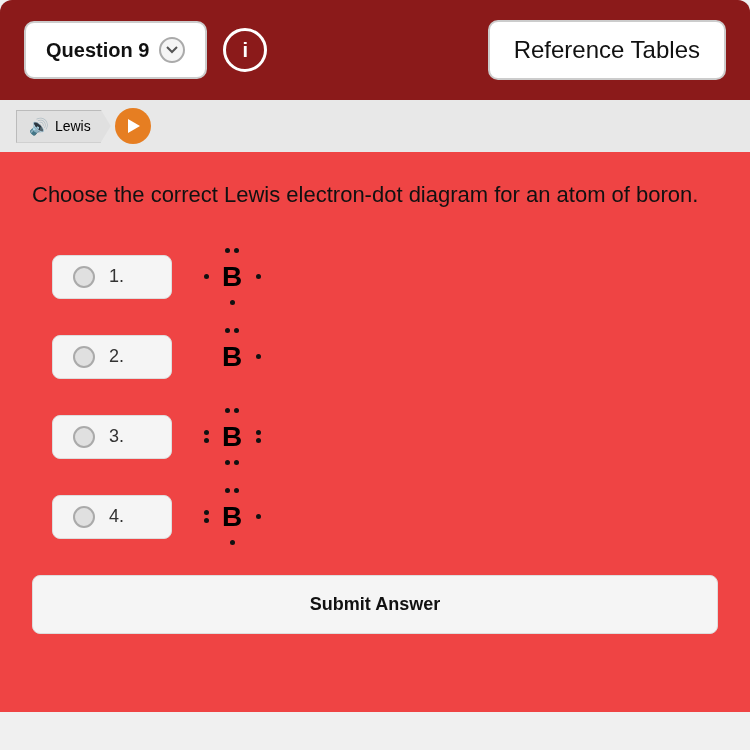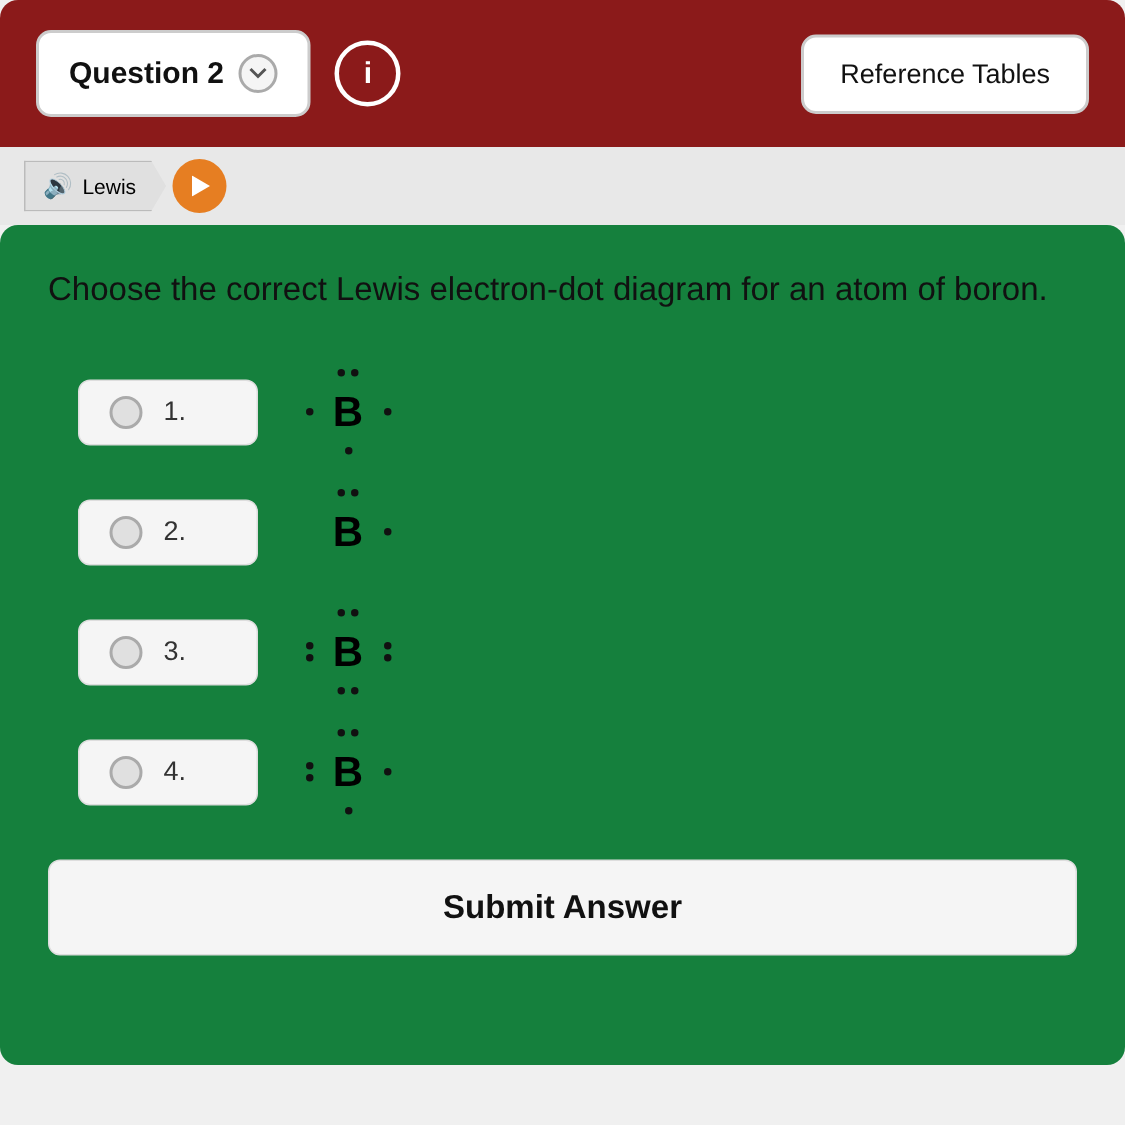--- a/index.html
+++ b/index.html
@@ -65,21 +65,21 @@
       justify-content: center;
       cursor: pointer;
       flex-shrink: 0;
     }
 
     .reference-btn {
       background: white;
       border: 2px solid #ccc;
       border-radius: 10px;
       padding: 14px 24px;
-      font-size: 18px;
+      font-size: 24px;
       font-weight: 500;
       color: #111;
       cursor: pointer;
       margin-left: auto;
       text-align: right;
     }
 
     
     .listen-bar {
       background: #e8e8e8;
@@ -125,24 +125,23 @@
 
     .play-btn svg {
       width: 14px;
       height: 14px;
       fill: white;
       margin-left: 3px;
     }
 
     
     .main-content {
-      background: #15803d;
+      background: #ef4444;
       padding: 28px 32px;
       min-height: 560px;
-      border-radius: 12px;
     }
 
     .question-text {
       font-size: 22px;
       color: #111;
       line-height: 1.4;
       margin-bottom: 32px;
     }
 
     
@@ -199,31 +198,31 @@
       background: #f5f5f5;
       border: 1px solid #ddd;
       border-radius: 8px;
       padding: 18px;
       text-align: center;
       margin-top: 24px;
       cursor: pointer;
     }
 
     .submit-btn-text {
-      font-size: 22px;
+      font-size: 18px;
       font-weight: bold;
       color: #111;
     }
   </style>
 </head>
 <body>
 
 <div class="header">
   <button class="question-btn">
-    <span>Question 2</span>
+    <span>Question 9</span>
     <div class="chevron-icon">
       <svg viewBox="0 0 14 14" fill="none" stroke="#555" stroke-width="2">
         <polyline points="2,4 7,9 12,4"></polyline>
       </svg>
     </div>
   </button>
 
   <button class="info-btn">
     <span>i</span>
   </button>

